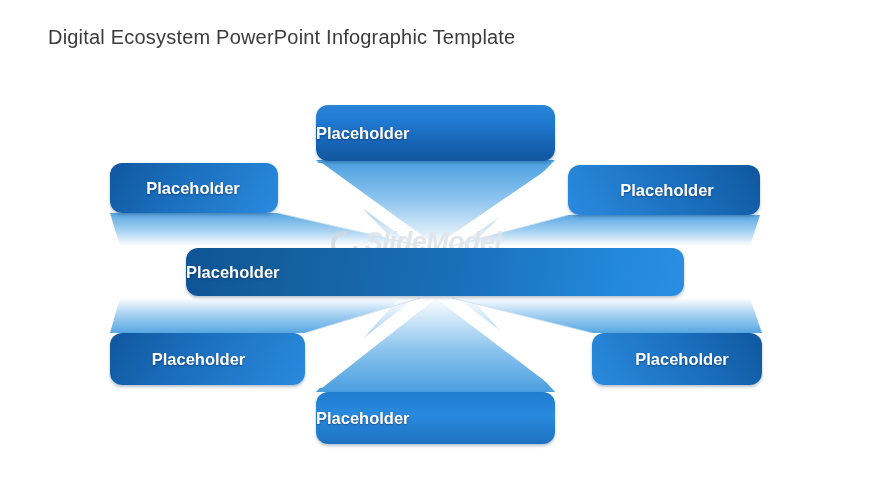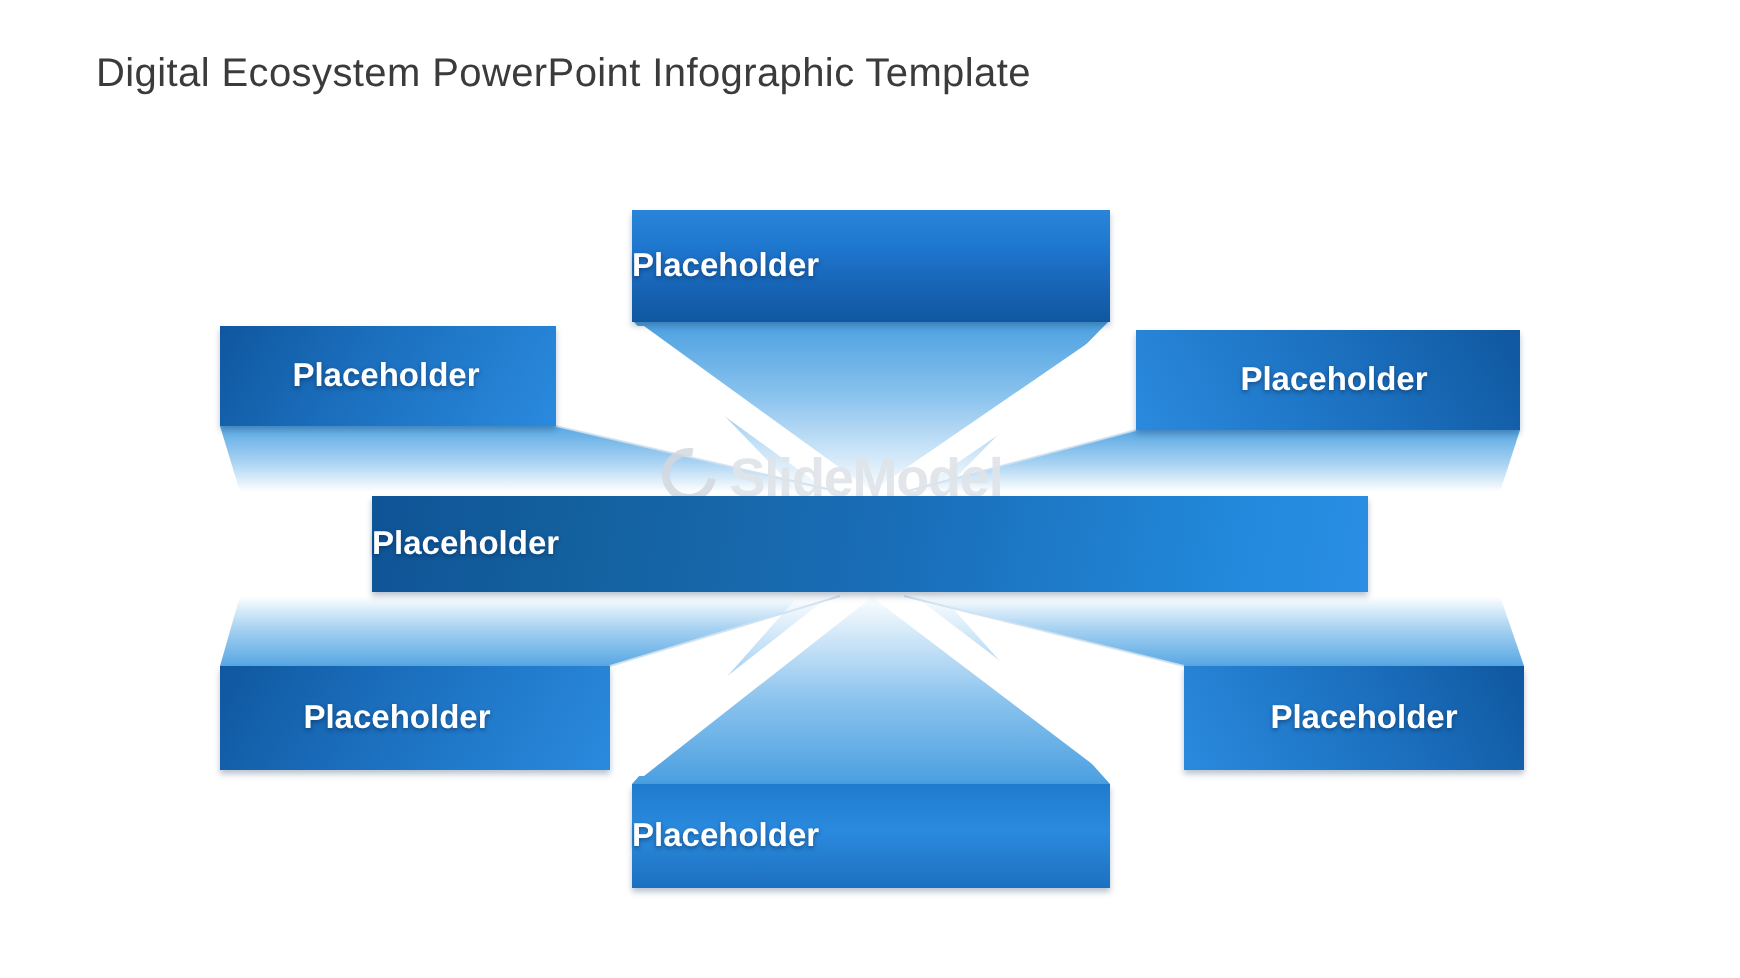--- a/index.html
+++ b/index.html
@@ -38,24 +38,25 @@
     left:0; top:0;
     width:870px; height:489px;
   }
 
   
   #watermark{
     position:absolute;
     left:0; top:224px;
     width:832px; height:34px;
     display:flex;
-    align-items:flex-start;
+    align-items:flex-end;
     justify-content:center;
     gap:7px;
     pointer-events:none;
+    font-style:italic;
   }
   #watermark .wm-ring{
     width:27px;height:27px;
     border-radius:50%;
     border:4px solid rgba(210,215,222,.82);
     border-right-color:transparent;
     box-sizing:border-box;
     transform:rotate(-36deg);
   }
   #watermark .wm-text{
@@ -63,21 +64,21 @@
     font-weight:bold;
     color:rgba(223,227,232,.9);
     letter-spacing:-.6px;
   }
 
   
   .box{
     position:absolute;
     display:flex;
     align-items:center;
-    border-radius:0;
+    border-radius:12px;
     box-shadow:0 2px 3px rgba(20,55,95,.30);
   }
   .box .label{
     width:100%;
     font-size:16.5px;
     font-weight:bold;
     color:#ffffff;
     text-shadow:0 1px 2px rgba(10,40,80,.55);
     white-space:nowrap;
   }

